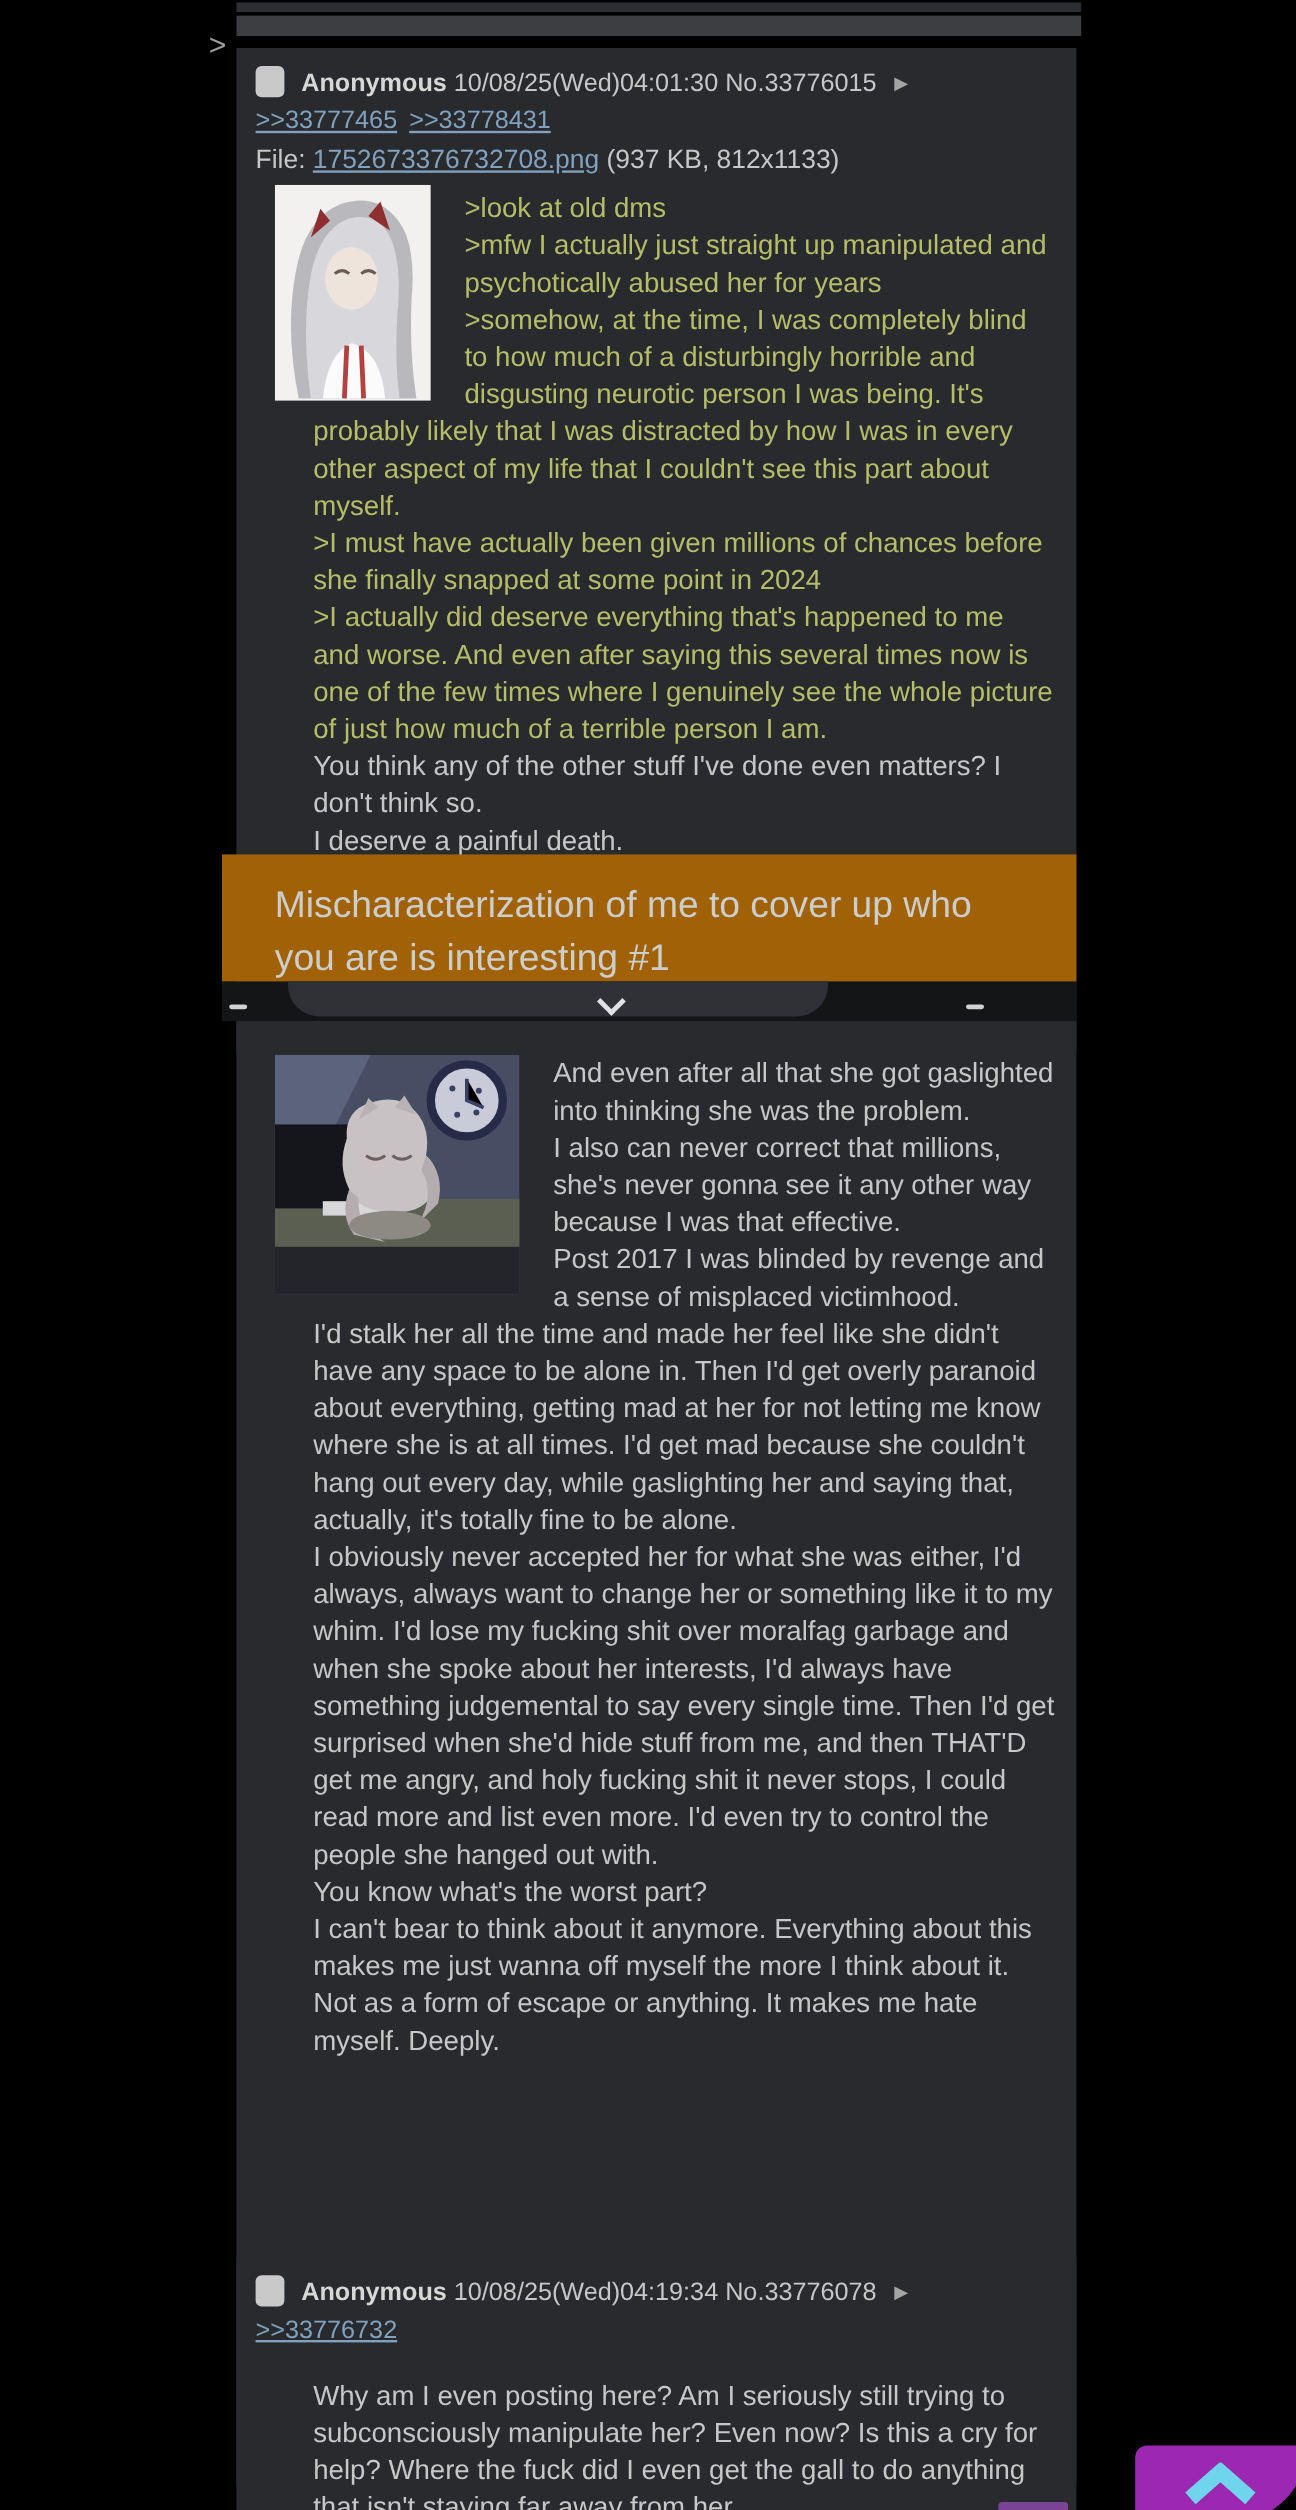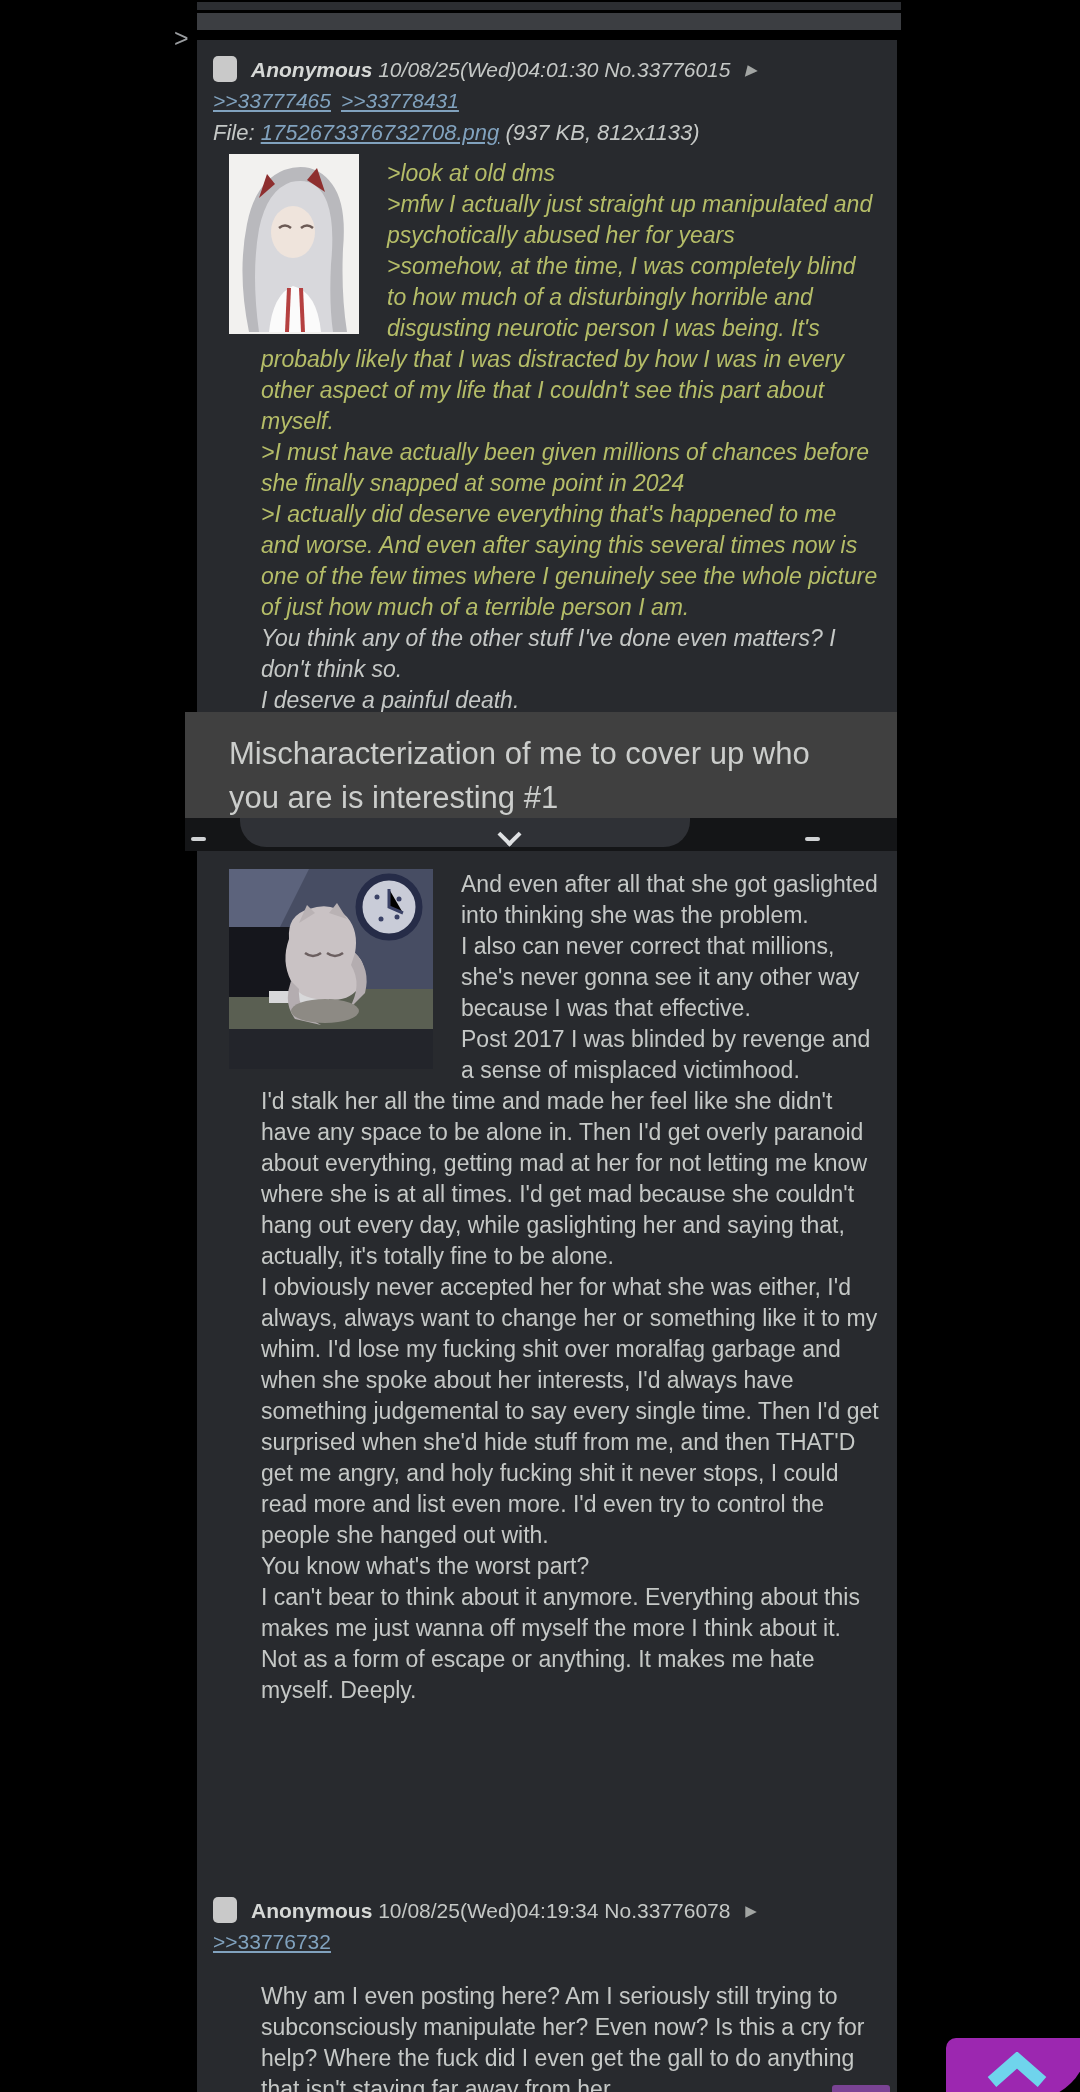--- a/index.html
+++ b/index.html
@@ -12,22 +12,22 @@
   .strip1{position:absolute;left:197px;top:2px;width:704px;height:8px;background:#2c2e32;}
   .strip2{position:absolute;left:197px;top:13px;width:704px;height:17px;background:#3c3e42;}
   .stray-gt{position:absolute;left:174px;top:24px;color:#9a9da0;font-size:25px;}
 
   
   .post{
     position:absolute;left:197px;width:700px;background:#282a2e;
     color:#c5c8c6;font-size:23px;line-height:31px;
     padding:14px 16px;box-sizing:border-box;overflow:hidden;
   }
-  #post1{top:40px;height:837px;font-style:italic;}
-  #post2{top:851px;height:1220px;padding-top:12px;}
+  #post1{top:40px;height:837px;}
+  #post2{top:851px;height:1220px;padding-top:22px;}
   #post3{top:1881px;height:274px;}
 
   .post-header{font-size:21px;line-height:31px;}
   .checkbox{
     display:inline-block;width:24px;height:26px;background:#c9c9c9;
     border-radius:5px;vertical-align:-5px;margin-right:14px;
   }
   .name{font-weight:bold;color:#d6d8d6;}
   .meta{color:#c5c8c6;}
   .menu-arrow{color:#a2a5a3;font-size:15px;margin:0 9px;vertical-align:2px;}
@@ -36,21 +36,21 @@
   a.file-link{color:#81a2be;text-decoration:underline;text-align:right;}
 
   .thumb{float:left;margin:6px 28px 10px 16px;display:block;}
   blockquote.msg{margin:10px 0 0 48px;padding:0;}
   blockquote.msg .line{min-height:31px;}
   .line.g{color:#b5bd68;}
 
   
   .caption{
     position:absolute;left:185px;top:712px;width:712px;height:106px;
-    background:#404040;box-sizing:border-box;overflow:hidden;
+    background:#a16207;box-sizing:border-box;overflow:hidden;
     color:#cccecc;font-size:31px;line-height:44px;padding:20px 40px 0 44px;
   }
 
   
   .seam{position:absolute;left:185px;top:818px;width:712px;height:33px;background:#141517;overflow:hidden;}
   .url-pill{position:absolute;left:55px;top:-6px;width:450px;height:35px;background:#2f3136;border-radius:0 0 26px 26px;}
   .seam-caret{
     position:absolute;left:316px;top:8px;width:13px;height:13px;
     border-right:4px solid #dfe1e3;border-bottom:4px solid #dfe1e3;
     transform:rotate(45deg);

